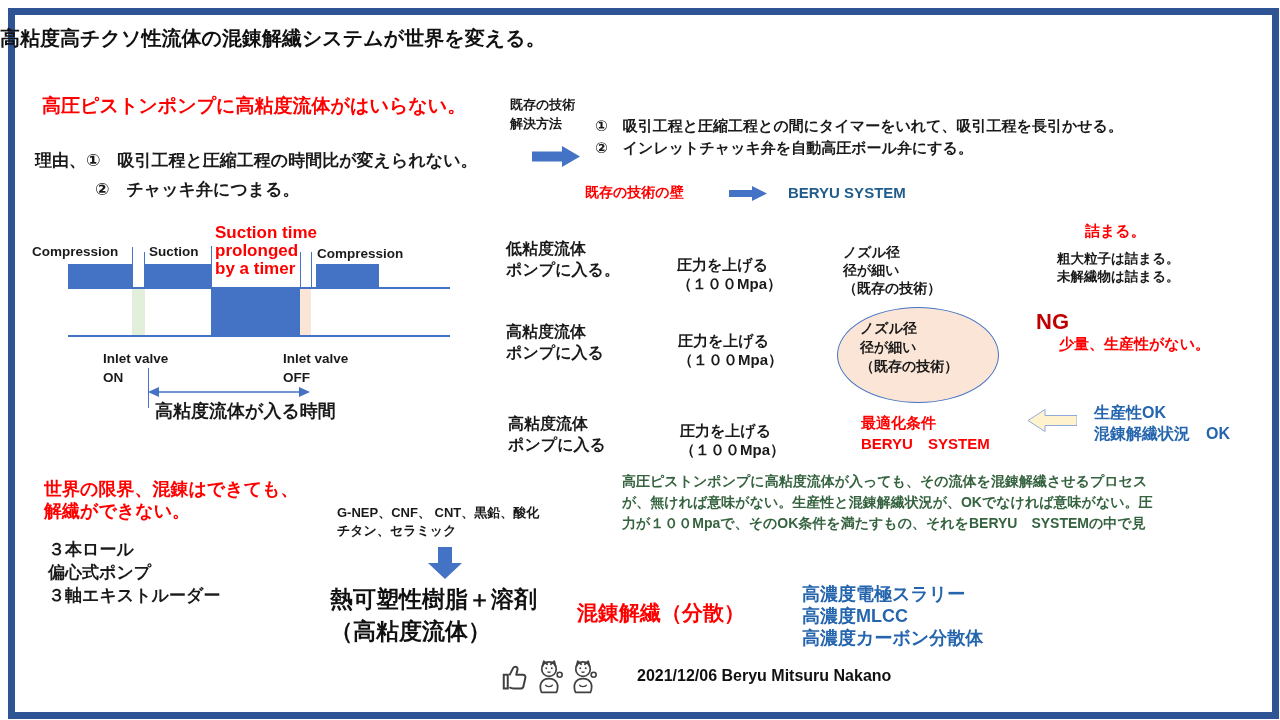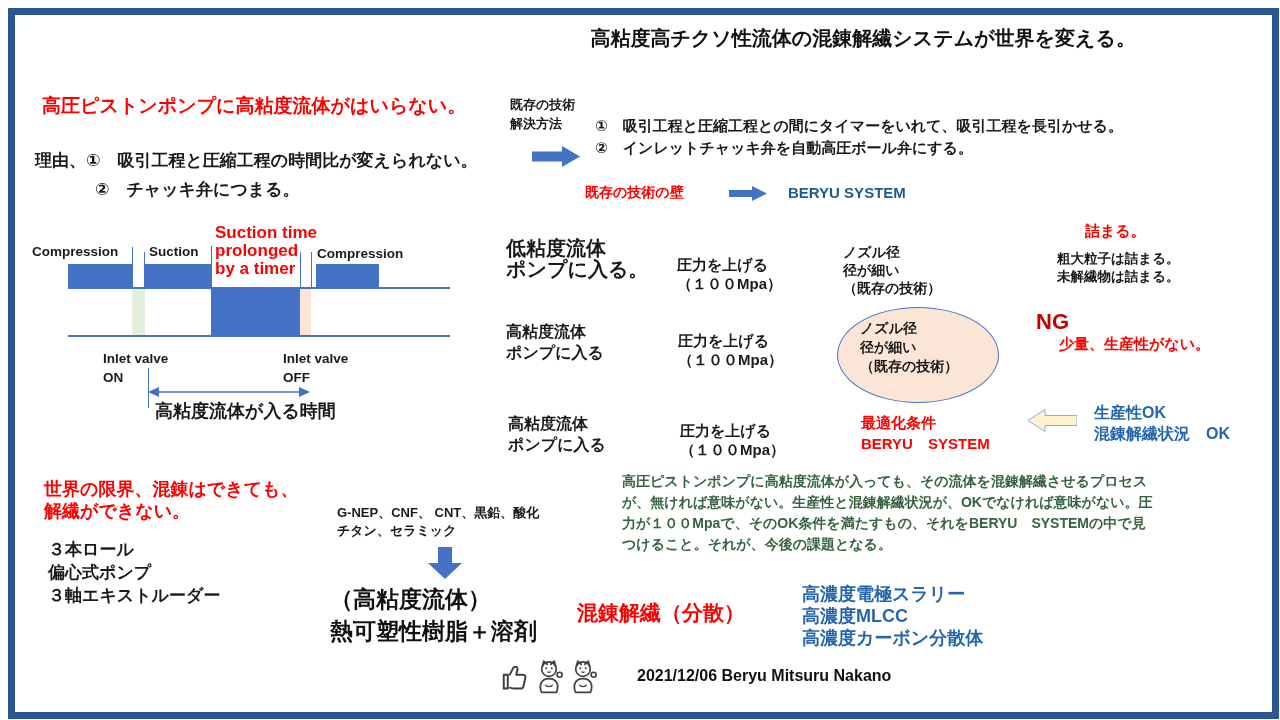--- a/index.html
+++ b/index.html
@@ -5,21 +5,21 @@
   html,body{margin:0;padding:0;}
   #slide{position:relative;width:1280px;height:720px;background:#ffffff;overflow:hidden;
          font-family:"Liberation Sans","DejaVu Sans",sans-serif;font-weight:bold;color:#1a1a1a;}
   .abs{position:absolute;white-space:nowrap;line-height:1.25;}
   .red{color:#ff0000;}
   .dkred{color:#c00000;margin-left:44px;}
   .navy{color:#1f5c8c;}
   .blue{color:#2565ae;}
   .green{color:#35633f;}
   #frame{position:absolute;left:8px;top:8px;width:1257px;height:697px;border:7px solid #2f5496;}
-  #title{left:0;top:26px;width:1136px;text-align:right;font-size:20px;color:#111;}
+  #title{left:0;top:26px;width:1136px;text-align:left;font-size:20px;color:#111;}
   #headline{left:42px;top:94px;font-size:19px;}
   #reason1{left:35px;top:150px;font-size:17px;}
   #reason2{left:95px;top:179px;font-size:17px;}
   #exist-label{left:510px;top:95px;font-size:13px;line-height:19px;}
   #arrow-solution{left:532px;top:146px;}
   #solution1{left:595px;top:117px;font-size:15px;}
   #solution2{left:595px;top:139px;font-size:15px;}
   #wall-label{left:585px;top:184px;font-size:14px;}
   #arrow-wall{left:729px;top:186px;}
   #beryu-top{left:788px;top:184px;font-size:15px;}
@@ -34,21 +34,21 @@
   #lbl-comp2{left:317px;top:246px;font-size:13.5px;}
   #strip-green{position:absolute;left:132px;top:289px;width:13px;height:46px;background:#e2efda;}
   #strip-pink{position:absolute;left:300px;top:289px;width:11px;height:46px;background:#fbe5d6;}
   #inlet-on{left:103px;top:349px;font-size:13.5px;line-height:19px;}
   #inlet-off{left:283px;top:349px;font-size:13.5px;line-height:19px;}
   #vline-on{left:148px;top:368px;height:40px;}
   #duration-arrow{left:148px;top:384px;}
   #duration-label{left:155px;top:400px;font-size:18px;}
 
   
-  #r1-fluid{left:506px;top:238px;font-size:20px;line-height:21px;}
+  #r1-fluid{left:506px;top:238px;font-size:16px;line-height:21px;}
   #r1-press{left:677px;top:255px;font-size:15px;line-height:19px;}
   #r1-nozzle{left:843px;top:243px;font-size:14px;line-height:18px;}
   #r2-fluid{left:506px;top:321px;font-size:16px;line-height:21px;}
   #r2-press{left:678px;top:331px;font-size:15px;line-height:19px;}
   #ellipse{position:absolute;left:837px;top:307px;width:160px;height:94px;background:#fbe5d6;
            border:1.5px solid #4472c4;border-radius:50%;}
   #ellipse-text{left:860px;top:319px;font-size:14px;line-height:19px;}
   #ng{left:992px;top:308px;font-size:22px;}
   #r3-fluid{left:508px;top:413px;font-size:16px;line-height:21px;}
   #r3-press{left:680px;top:421px;font-size:15px;line-height:19px;}
@@ -224,30 +224,29 @@
   <div class="abs" id="materials">
     <div>G-NEP、CNF、 CNT、黒鉛、酸化</div>
     <div>チタン、セラミック</div>
   </div>
   <div class="abs" id="arrow-down">
     <svg width="34" height="32" viewBox="0 0 34 32">
         <polygon points="10,0 24,0 24,16 34,16 17,32 0,16 10,16" fill="#4472c4"></polygon>
       </svg>
   </div>
   <div class="abs" id="resin">
+    <div>熱可塑性樹脂＋溶剤</div>
     <div>（高粘度流体）</div>
-    <div>熱可塑性樹脂＋溶剤</div>
   </div>
   <div class="abs red" id="dispersion">混錬解繊（分散）</div>
 
   <div class="abs green" id="note">
     <div>高圧ピストンポンプに高粘度流体が入っても、その流体を混錬解繊させるプロセス</div>
     <div>が、無ければ意味がない。生産性と混錬解繊状況が、OKでなければ意味がない。圧</div>
     <div>力が１００Mpaで、そのOK条件を満たすもの、それをBERYU　SYSTEMの中で見</div>
-    <div>つけること。それが、今後の課題となる。</div>
   </div>
   <div class="abs blue" id="apps">
     <div>高濃度電極スラリー</div>
     <div>高濃度MLCC</div>
     <div>高濃度カーボン分散体</div>
   </div>
 
   <div class="abs" id="icons">
     <span>
       <svg width="30" height="36" viewBox="0 0 24 28">

